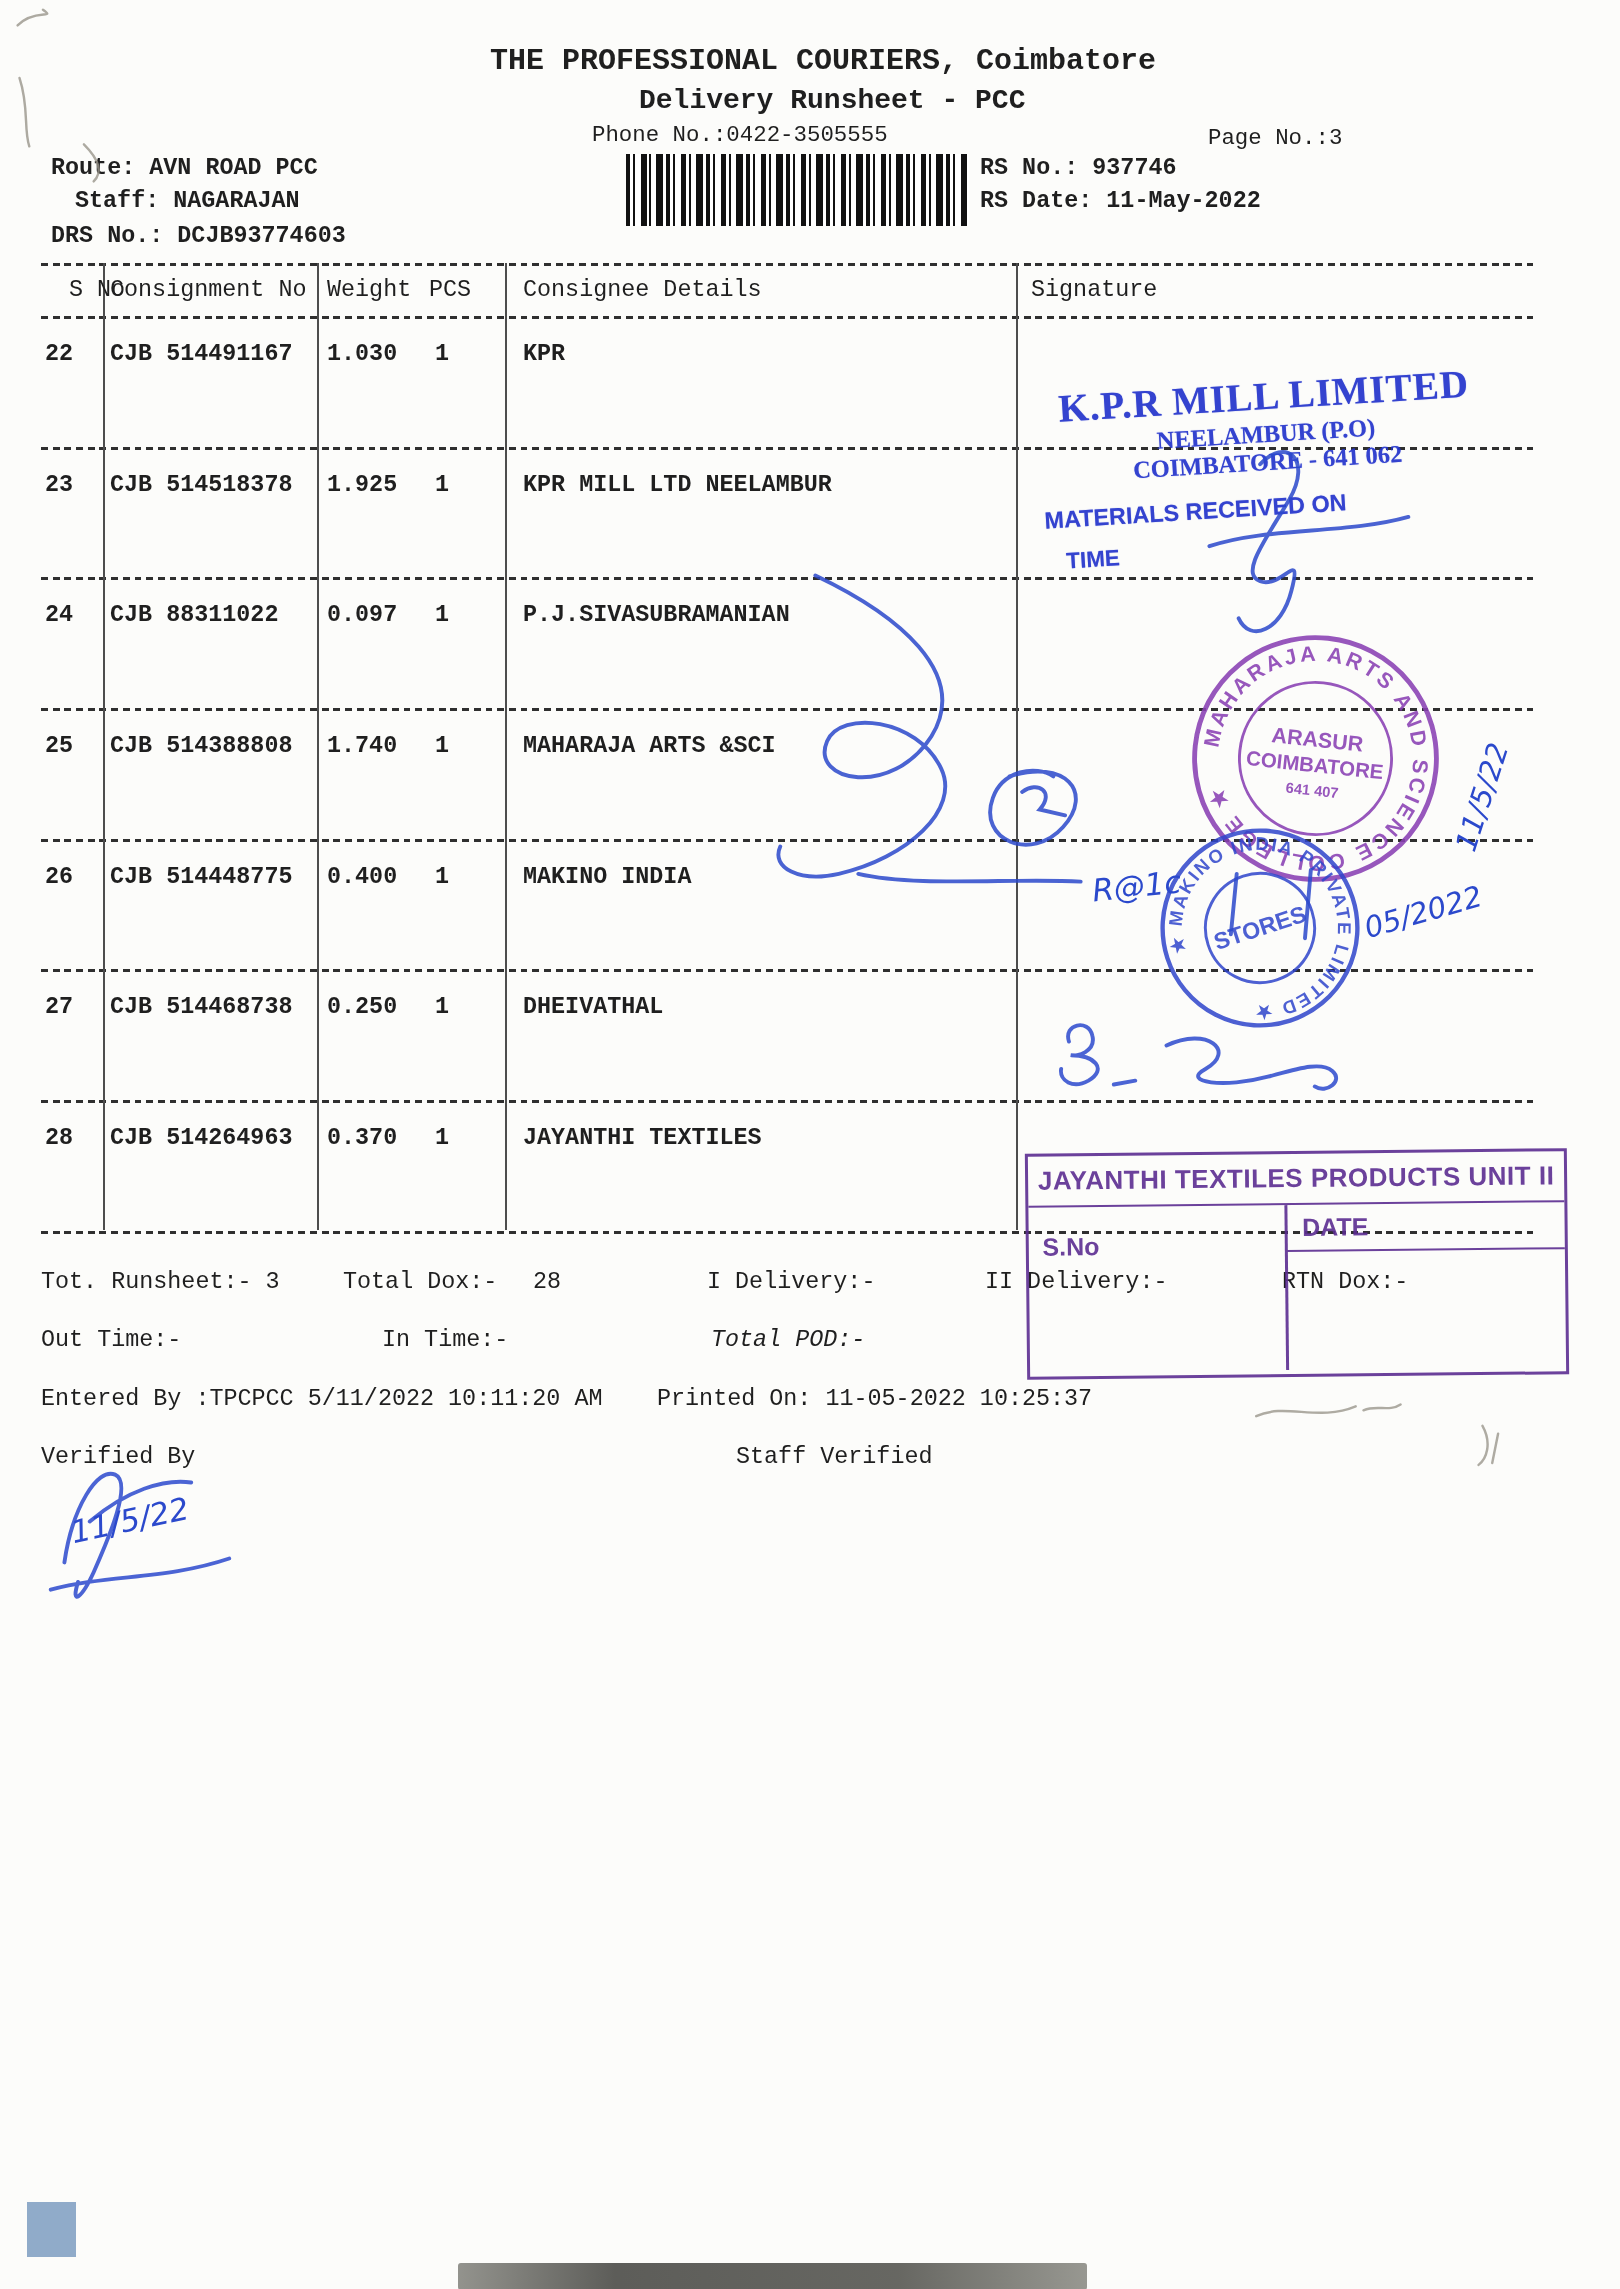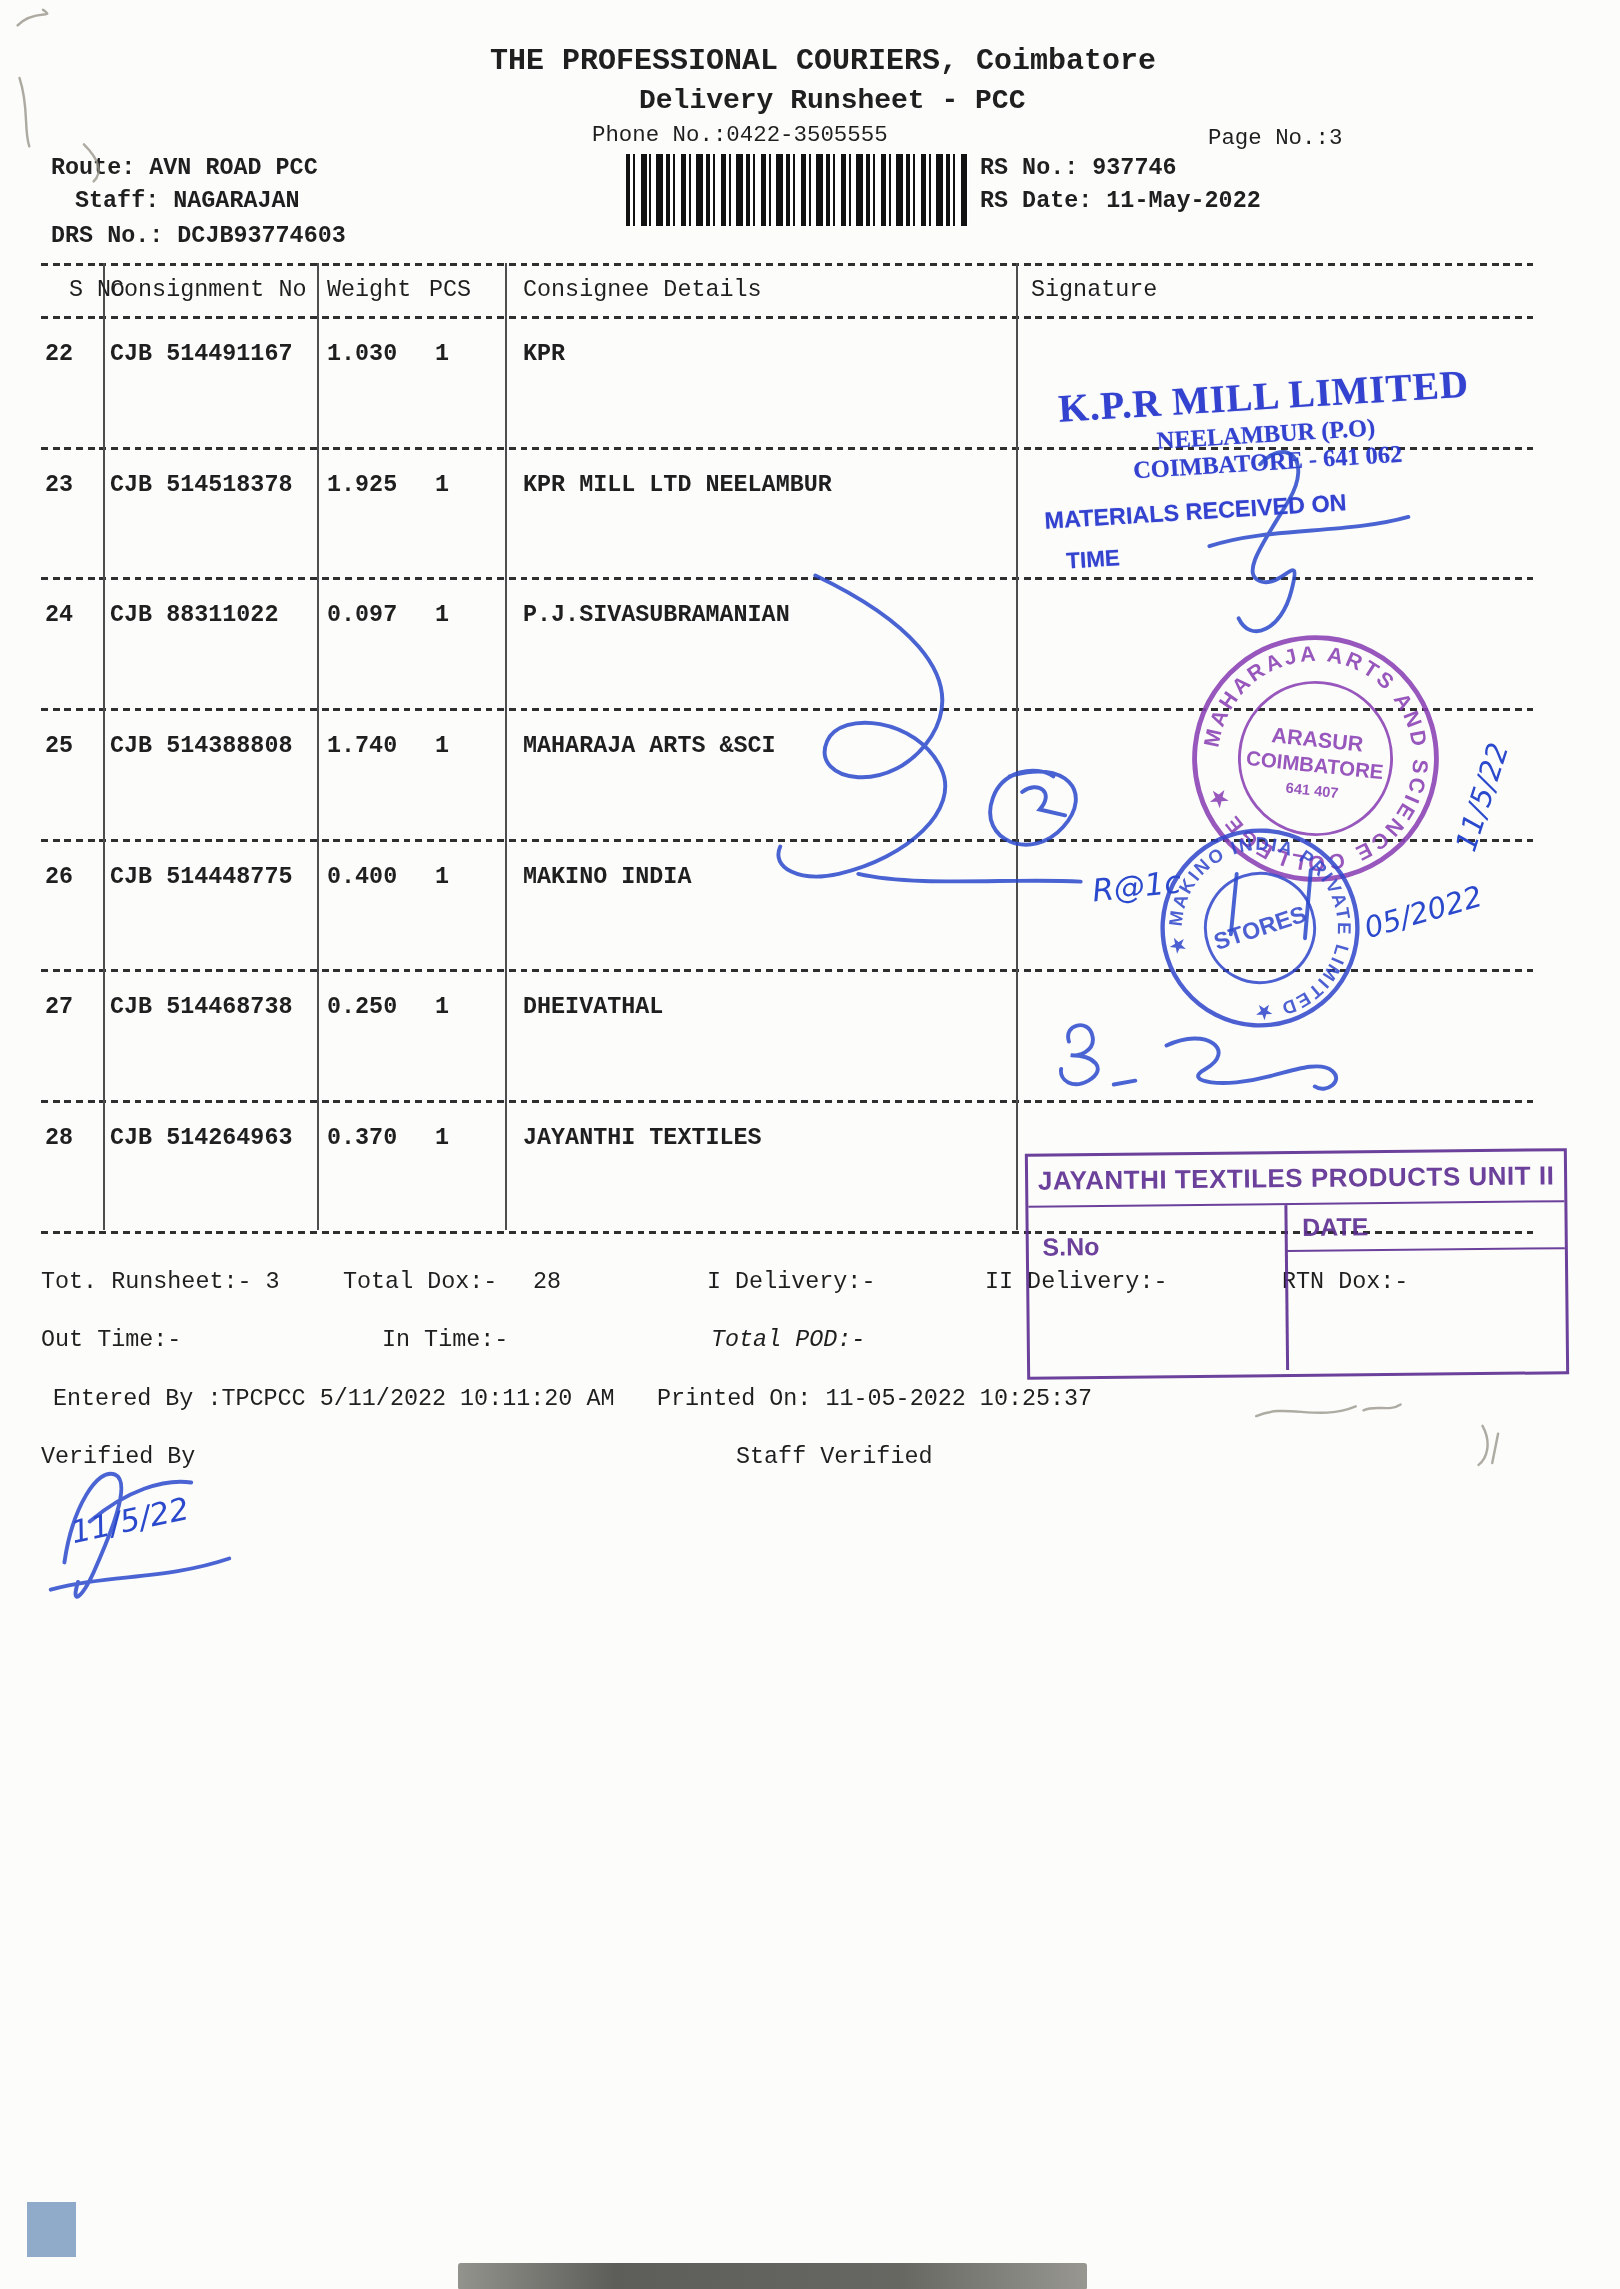--- a/index.html
+++ b/index.html
@@ -155,21 +155,21 @@
 
   <div class="t" style="left:41px;   top:1268px;">Tot. Runsheet:- 3</div>
   <div class="t" style="left:343px;  top:1268px;">Total Dox:-</div>
   <div class="t" style="left:533px;  top:1268px;">28</div>
   <div class="t" style="left:707px;  top:1268px;">I Delivery:-</div>
   <div class="t" style="left:985px; top:1268px;">II Delivery:-</div>
   <div class="t" style="left:1282px; top:1268px;">RTN Dox:-</div>
   <div class="t" style="left:41px;   top:1326px;">Out Time:-</div>
   <div class="t" style="left:382px;  top:1326px;">In Time:-</div>
   <div class="t" style="left:711px;  top:1326px;font-style:italic;">Total POD:-</div>
-  <div class="t" style="left:41px;   top:1385px;margin-left:12px;">Entered By :TPCPCC 5/11/2022 10:11:20 AM</div>
+  <div class="t" style="left:41px;   top:1385px;">Entered By :TPCPCC 5/11/2022 10:11:20 AM</div>
   <div class="t" style="left:657px;  top:1385px;">Printed On: 11-05-2022 10:25:37</div>
   <div class="t" style="left:41px;   top:1443px;">Verified By</div>
   <div class="t" style="left:736px;  top:1443px;">Staff Verified</div>
 
   <div class="kpr-stamp">
     <div class="kpr-title">K.P.R MILL LIMITED</div>
     <div class="kpr-l2">NEELAMBUR (P.O)</div>
     <div class="kpr-l3">COIMBATORE - 641 062</div>
     <div class="kpr-l4">MATERIALS RECEIVED ON</div>
     <div class="kpr-l5">TIME</div>

